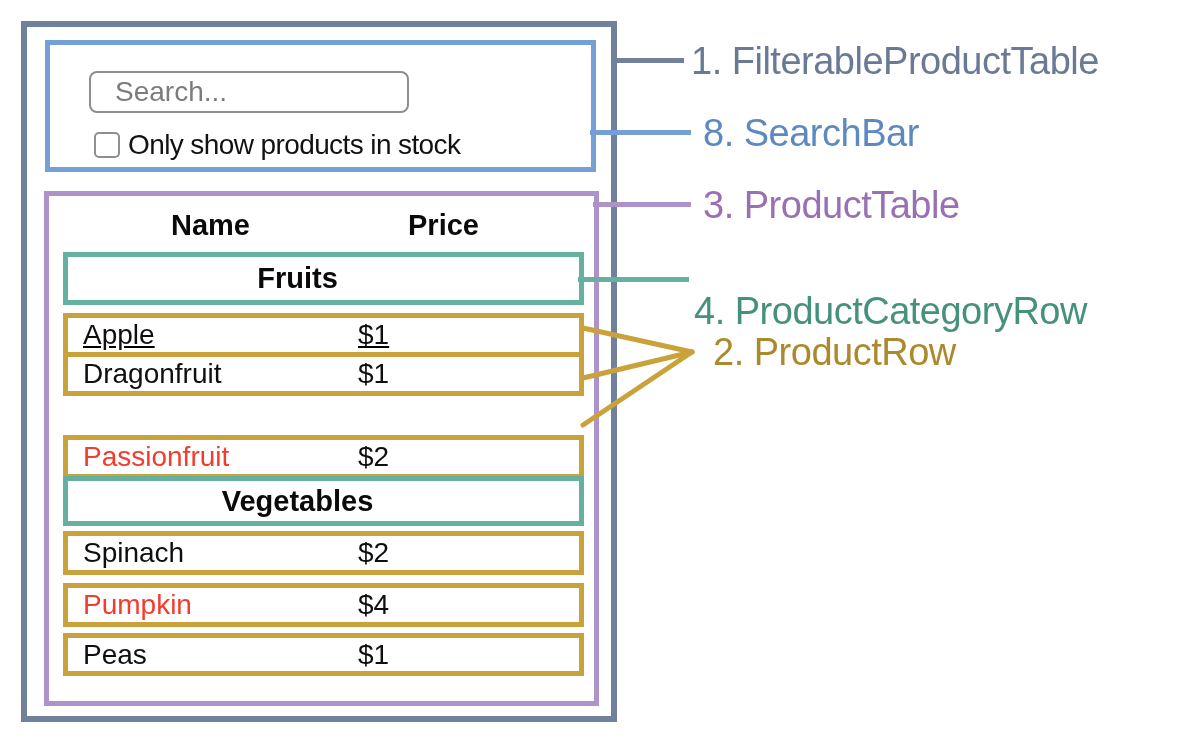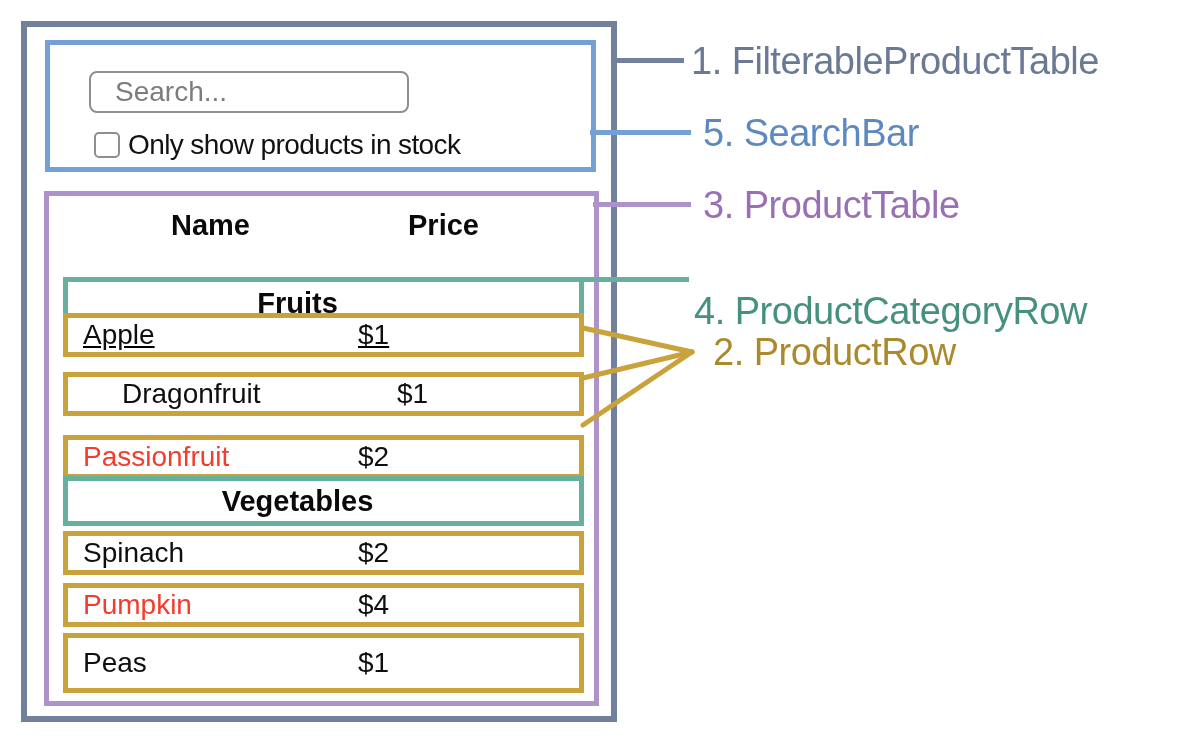--- a/index.html
+++ b/index.html
@@ -97,30 +97,30 @@
       </div>
     </div>
 
     <div class="table-box">
 
       <div class="header-row">
         <div class="th-name">Name</div>
         <div class="th-price">Price</div>
       </div>
 
-      <div class="cat-row" style="top:56px; height:53px;margin-top:25px;">
+      <div class="cat-row" style="top:56px; height:53px;">
         <span class="cat-label">Fruits</span>
       </div>
 
       <div class="p-row" style="top:117px;text-decoration:underline;">
         <div class="cell-name">Apple</div>
         <div class="cell-price">$1</div>
       </div>
 
-      <div class="p-row" style="top:176px;padding-left:39px;">
+      <div class="p-row" style="top:156px;">
         <div class="cell-name">Dragonfruit</div>
         <div class="cell-price">$1</div>
       </div>
 
       <div class="p-row out-of-stock" style="top:239px;">
         <div class="cell-name">Passionfruit</div>
         <div class="cell-price">$2</div>
       </div>
 
       <div class="cat-row" style="top:280px; height:50px;">
@@ -130,38 +130,38 @@
       <div class="p-row" style="top:335px;">
         <div class="cell-name">Spinach</div>
         <div class="cell-price">$2</div>
       </div>
 
       <div class="p-row out-of-stock" style="top:387px;">
         <div class="cell-name">Pumpkin</div>
         <div class="cell-price">$4</div>
       </div>
 
-      <div class="p-row" style="top:437px; height:60px;">
+      <div class="p-row" style="top:437px; height:43px;">
         <div class="cell-name">Peas</div>
         <div class="cell-price">$1</div>
       </div>
 
     </div>
   </div>
 
   <div class="conn conn-1"></div>
   <div class="conn conn-2"></div>
   <div class="conn conn-3"></div>
   <div class="conn conn-4"></div>
 
   <svg class="arrow-svg" viewBox="0 0 122 112">
     <line x1="5" y1="10" x2="114" y2="34" stroke="#c9a23c" stroke-width="5" stroke-linecap="round"></line>
     <line x1="5" y1="60" x2="114" y2="34" stroke="#c9a23c" stroke-width="5" stroke-linecap="round"></line>
     <line x1="5" y1="107" x2="114" y2="34" stroke="#c9a23c" stroke-width="5" stroke-linecap="round"></line>
   </svg>
 
   <div class="anno anno-1">1. FilterableProductTable</div>
-  <div class="anno anno-2">5. SearchBar</div>
+  <div class="anno anno-2">8. SearchBar</div>
   <div class="anno anno-3">3. ProductTable</div>
   <div class="anno anno-4">4. ProductCategoryRow</div>
   <div class="anno anno-5">2. ProductRow</div>
 
 </div>
 
 </body></html>

